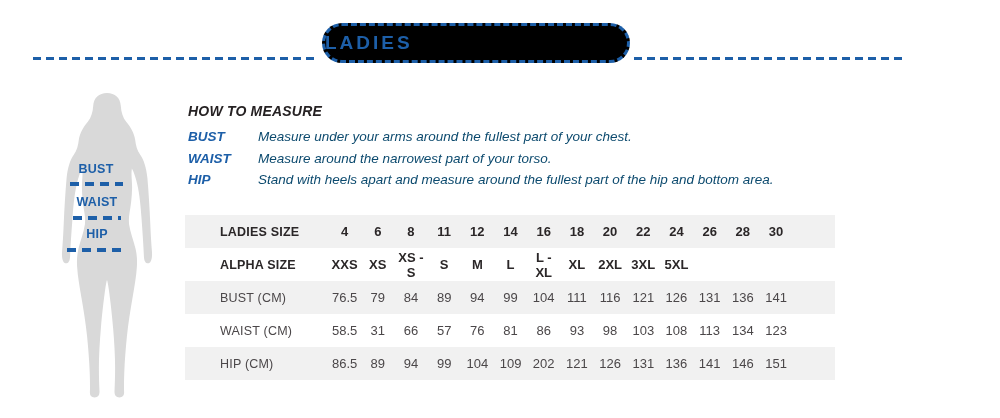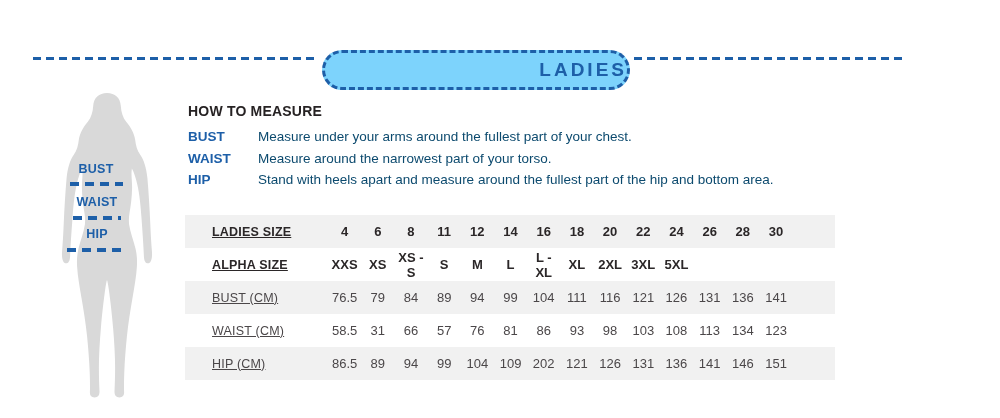--- a/index.html
+++ b/index.html
@@ -5,53 +5,53 @@
   * { margin:0; padding:0; box-sizing:border-box; }
   :root { --blue:#1d5fa8; --band:#f1f1f1; --sil:#d9d9d9; --ink:#2b2728; --body:#4b4749; }
   html,body { background:#ffffff; font-family:"Liberation Sans", sans-serif; }
   .page { position:relative; width:1000px; height:418px; background:#fff; overflow:hidden; }
 
   
   .dash-h { position:absolute; height:3px;
     background:repeating-linear-gradient(90deg, var(--blue) 0 8px, transparent 8px 13px); }
   .dash-left  { left:33px;  top:57px; width:285px; }
   .dash-right { left:634px; top:57px; width:272px; }
-  .pill { position:absolute; left:322px; top:50px; width:308px; height:40px;
+  .pill { position:absolute; left:322px; top:23px; width:308px; height:40px;
     border:3px dashed var(--blue); border-radius:21px;
-    display:flex; align-items:center; justify-content:flex-end; background:#7dd3fc; }
+    display:flex; align-items:center; justify-content:flex-start; background:#000000; }
   .pill-title { color:var(--blue); font-size:19px; font-weight:bold; letter-spacing:3px; }
 
   
   .figure { position:absolute; left:55px; top:90px; width:105px; height:310px; }
   .figure svg { position:absolute; left:0; top:0; }
   .fig-label { position:absolute; color:var(--blue); font-weight:bold; font-size:12.5px;
     text-align:center; letter-spacing:.3px; }
   .fig-dash { position:absolute; height:4px;
     background:repeating-linear-gradient(90deg, var(--blue) 0 9px, transparent 9px 15px); }
   .lbl-bust  { left:10px; width:62px; top:72px; }
   .dsh-bust  { left:15px; width:53px; top:92px; }
   .lbl-waist { left:11px; width:62px; top:105px; }
   .dsh-waist { left:18px; width:48px; top:126px; }
   .lbl-hip   { left:11px; width:62px; top:137px; }
   .dsh-hip   { left:12px; width:60px; top:158px; }
 
   
-  .htm { position:absolute; left:188px; top:103px; width:700px; }
+  .htm { position:absolute; left:188px; top:103px; width:700px;font-style:italic; }
   .htm-title { font-size:14px; font-weight:bold; color:#262223; letter-spacing:.2px; }
   .htm-rows { margin-top:7px; display:grid; grid-template-columns:70px auto;
     font-size:13.5px; line-height:21.5px; }
   .term { color:var(--blue); font-weight:bold; }
   .desc { color:#0c4a6e; }
 
   
   .size-table { position:absolute; left:185px; top:215px; width:650px; }
   .t-row { display:grid; grid-template-columns:143px repeat(14, 33.2px) 1fr;
     height:33px; align-items:center; }
   .t-row.shaded { background:var(--band); }
-  .t-label { padding-left:27px; font-size:12.5px; color:var(--body); letter-spacing:.2px;text-decoration:underline; }
+  .t-label { padding-left:35px; font-size:12.5px; color:var(--body); letter-spacing:.2px; }
   .t-cell  { text-align:center; font-size:13px; color:var(--body); }
   .t-row.bold .t-label { font-weight:bold; color:var(--ink); }
   .t-row.bold .t-cell  { font-weight:bold; color:var(--ink); }
 </style>
 </head>
 <body>
 
 <div class="page">
 
   <div class="dash-h dash-left"></div>

